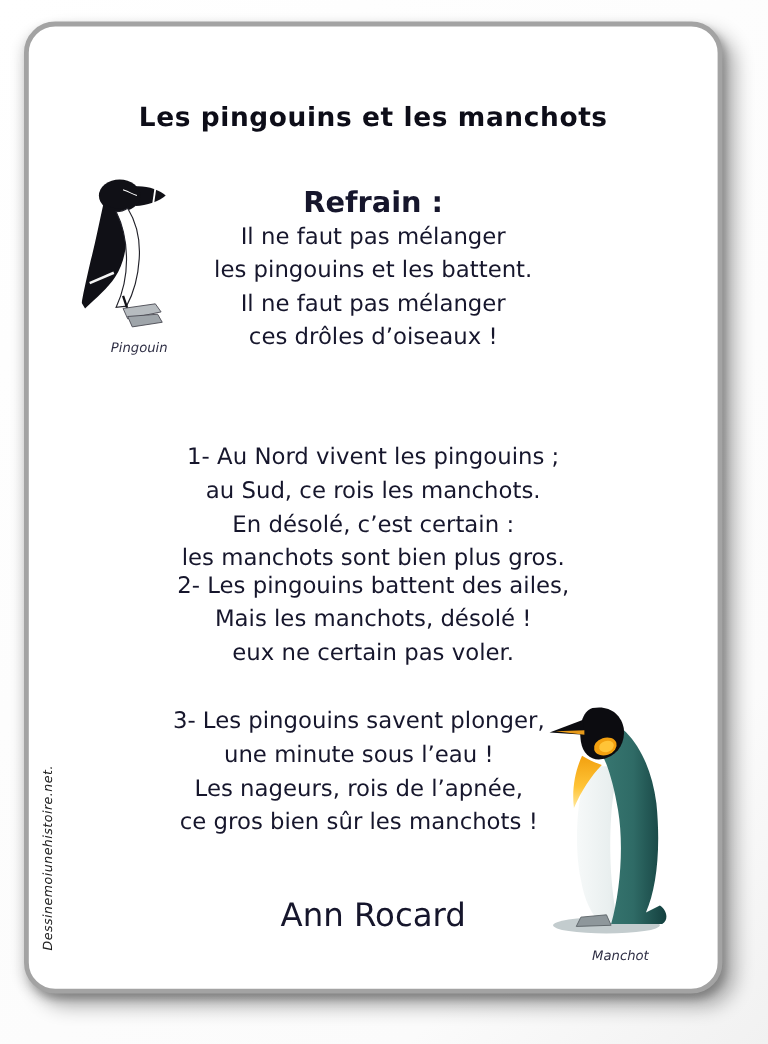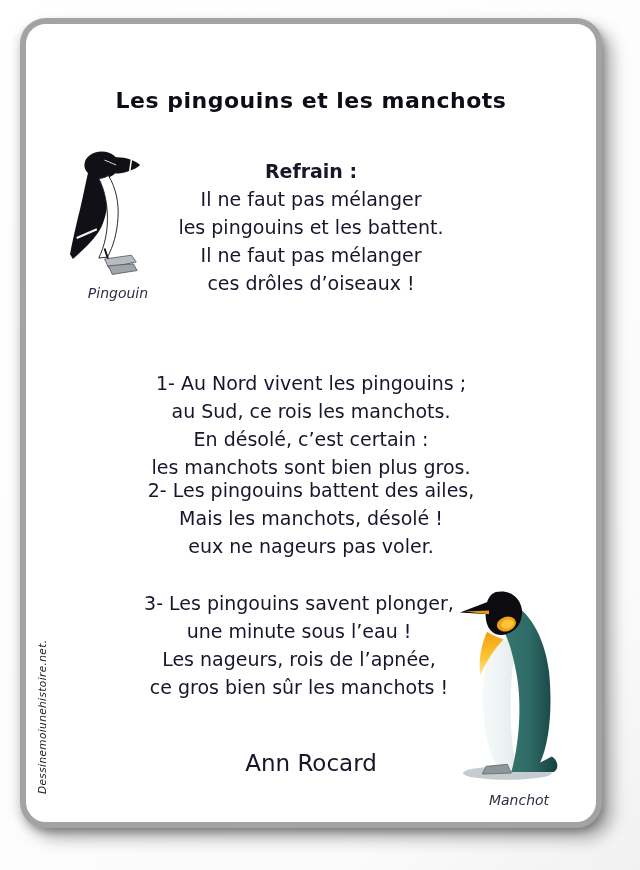--- a/index.html
+++ b/index.html
@@ -16,21 +16,21 @@
     width: 640px;
     height: 870px;
   }
   .card {
     position: absolute;
     left: 20px;
     top: 18px;
     width: 582px;
     height: 810px;
     background: #ffffff;
-    border: 6px solid #a3a3a3;
+    border: 4px solid #a3a3a3;
     border-radius: 26px;
     box-shadow: 10px 10px 16px rgba(0,0,0,0.32),
                 3px 4px 6px rgba(0,0,0,0.18),
                 -4px 4px 9px rgba(0,0,0,0.10);
     box-sizing: border-box;
   }
   .page-title {
     position: absolute;
     top: 64px;
     left: 0;
@@ -50,50 +50,50 @@
     font-size: 19px;
     line-height: 28px;
     color: #16162c;
   }
   .stanza.refrain   { top: 133px; }
   .stanza.verse-1   { top: 318px; margin-top: 27px; }
   .stanza.verse-2   { top: 452px; }
   .stanza.verse-3   { top: 565px; transform: translateX(-12px); }
   .stanza-heading {
     font-weight: bold;
-    font-size: 19px;
+    font-size: 24px;
     line-height: 28px;
   }
   .signature {
     position: absolute;
     top: 726px;
     left: 0;
     width: 100%;
     text-align: center;
-    font-size: 23px;
+    font-size: 27px;
     color: #16162c;
   }
   .figure {
     position: absolute;
     text-align: center;
   }
   .figure.razorbill {
     left: 42px;
     top: 124px;
     width: 100px;
   }
   .figure.king-penguin {
     left: 430px;
     top: 563px;
     width: 126px;
   }
   .figure svg { display: block; margin: 0 auto; }
   .figure-caption {
     margin-top: 9px;
-    font-size: 14px;
+    font-size: 11px;
     font-style: italic;
     color: #2f2f45;
   }
   .watermark {
     position: absolute;
     left: 10px;
     top: 600px;
     height: 170px;
     writing-mode: vertical-rl;
     transform: rotate(180deg);
@@ -139,21 +139,21 @@
     <div class="stanza verse-1">
       <div>1- Au Nord vivent les pingouins ;</div>
       <div>au Sud, ce rois les manchots.</div>
       <div>En désolé, c’est certain :</div>
       <div>les manchots sont bien plus gros.</div>
     </div>
 
     <div class="stanza verse-2">
       <div>2- Les pingouins battent des ailes,</div>
       <div>Mais les manchots, désolé !</div>
-      <div>eux ne nageurs pas voler.</div>
+      <div>eux ne certain pas voler.</div>
     </div>
 
     <div class="stanza verse-3">
       <div>3- Les pingouins savent plonger,</div>
       <div>une minute sous l’eau !</div>
       <div>Les nageurs, rois de l’apnée,</div>
       <div>ce gros bien sûr les manchots !</div>
     </div>
 
     <div class="signature">Ann Rocard</div>

